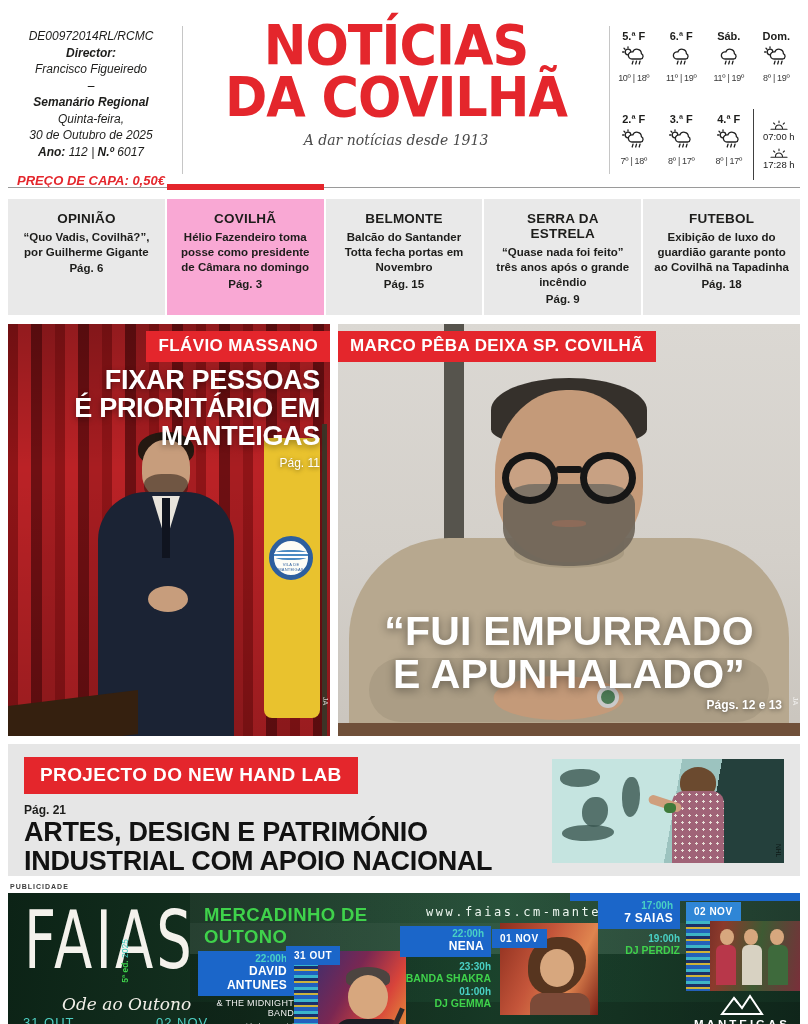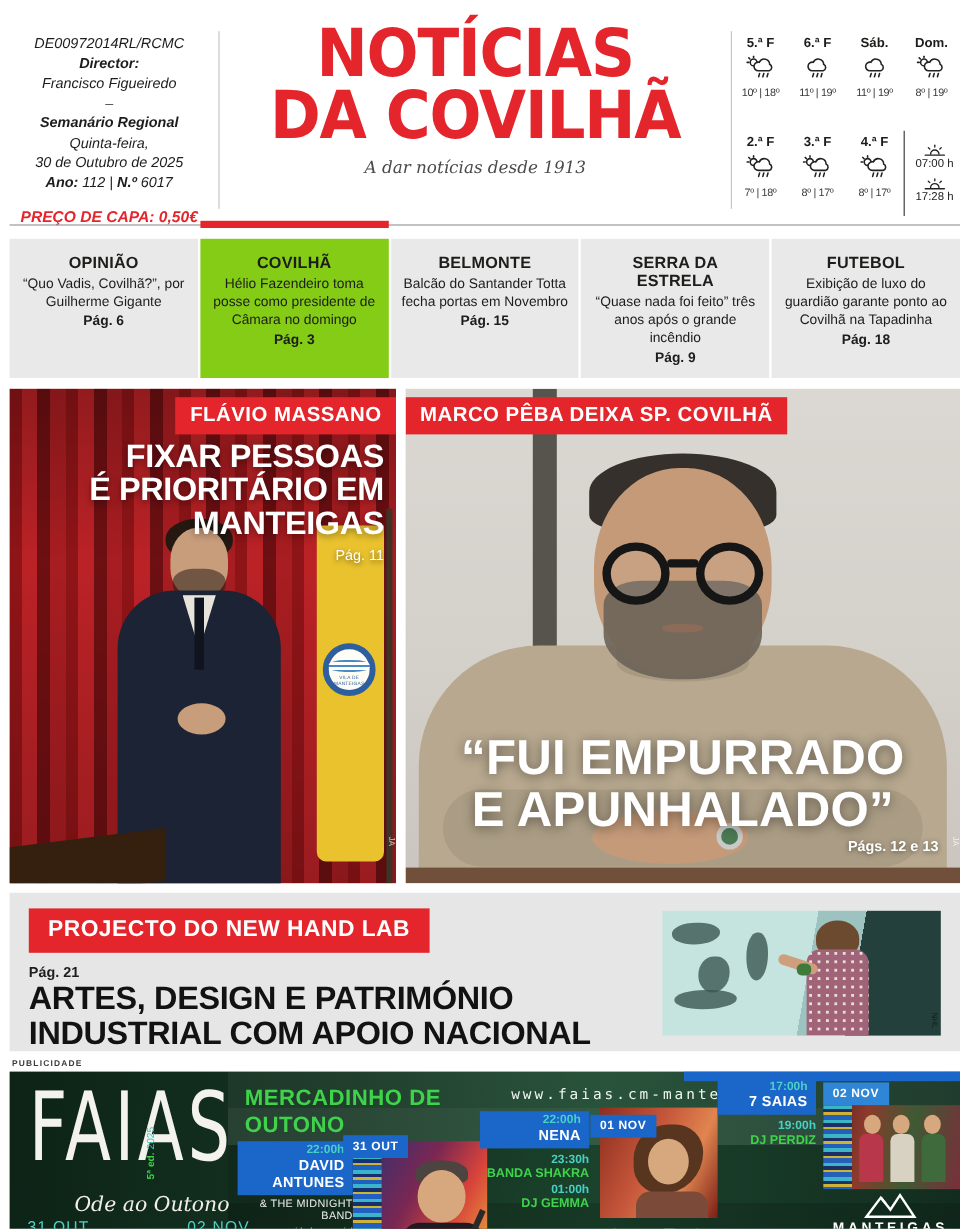--- a/index.html
+++ b/index.html
@@ -21,23 +21,23 @@
   .suncell{border-left:1px solid #404040;display:flex;flex-direction:column;justify-content:center;gap:6px;padding-left:4px;}
   .sunrow{font-size:9.5px;color:#222;}
   .sunrow svg{display:block;margin:0 auto;}
 
   
   .rule{position:relative;margin:0 8px;height:16px;}
   .rule .gray{position:absolute;top:7px;left:0;right:0;height:1px;background:#9a9a9a;}
   .rule .red{position:absolute;top:4px;left:calc(20% + 1px);width:calc(20% - 2px);height:6px;background:#e4262c;}
   .strip{display:flex;gap:2px;margin:3px 8px 0;}
   .strip-item{flex:1;background:#e9e9e9;padding:12px 9px 10px;text-align:center;}
-  .strip-item.hl{background:#84cc16;}
+  .strip-item.hl{background:#f9a8d4;}
   .s-sec{font-weight:800;font-size:13.5px;letter-spacing:.2px;margin-bottom:4px;}
-  .s-txt{font-size:11.5px;line-height:1.32;font-weight:400;}
+  .s-txt{font-size:11.5px;line-height:1.32;font-weight:700;}
   .s-pg{font-size:11.5px;font-weight:800;margin-top:2px;}
 
   
   .main{display:flex;gap:8px;margin:9px 8px 0;height:412px;}
   .feat{position:relative;overflow:hidden;}
   .feat-left{width:322px;background:repeating-linear-gradient(90deg,#8f1417 0 10px,#bb2226 10px 23px,#6e0f12 23px 34px,#a81d21 34px 47px);}
   .feat-left::before{content:"";position:absolute;inset:0;background:linear-gradient(180deg,rgba(0,0,0,.22),rgba(0,0,0,0) 35%,rgba(0,0,0,.18) 100%);}
   .kicker{position:absolute;top:7px;background:#e4262c;color:#fff;font-weight:800;font-size:17px;padding:5px 12px 6px;letter-spacing:.4px;z-index:5;}
   .feat-left .kicker{right:0;}
   .fl-text{position:absolute;top:42px;right:10px;left:10px;text-align:right;z-index:5;}

